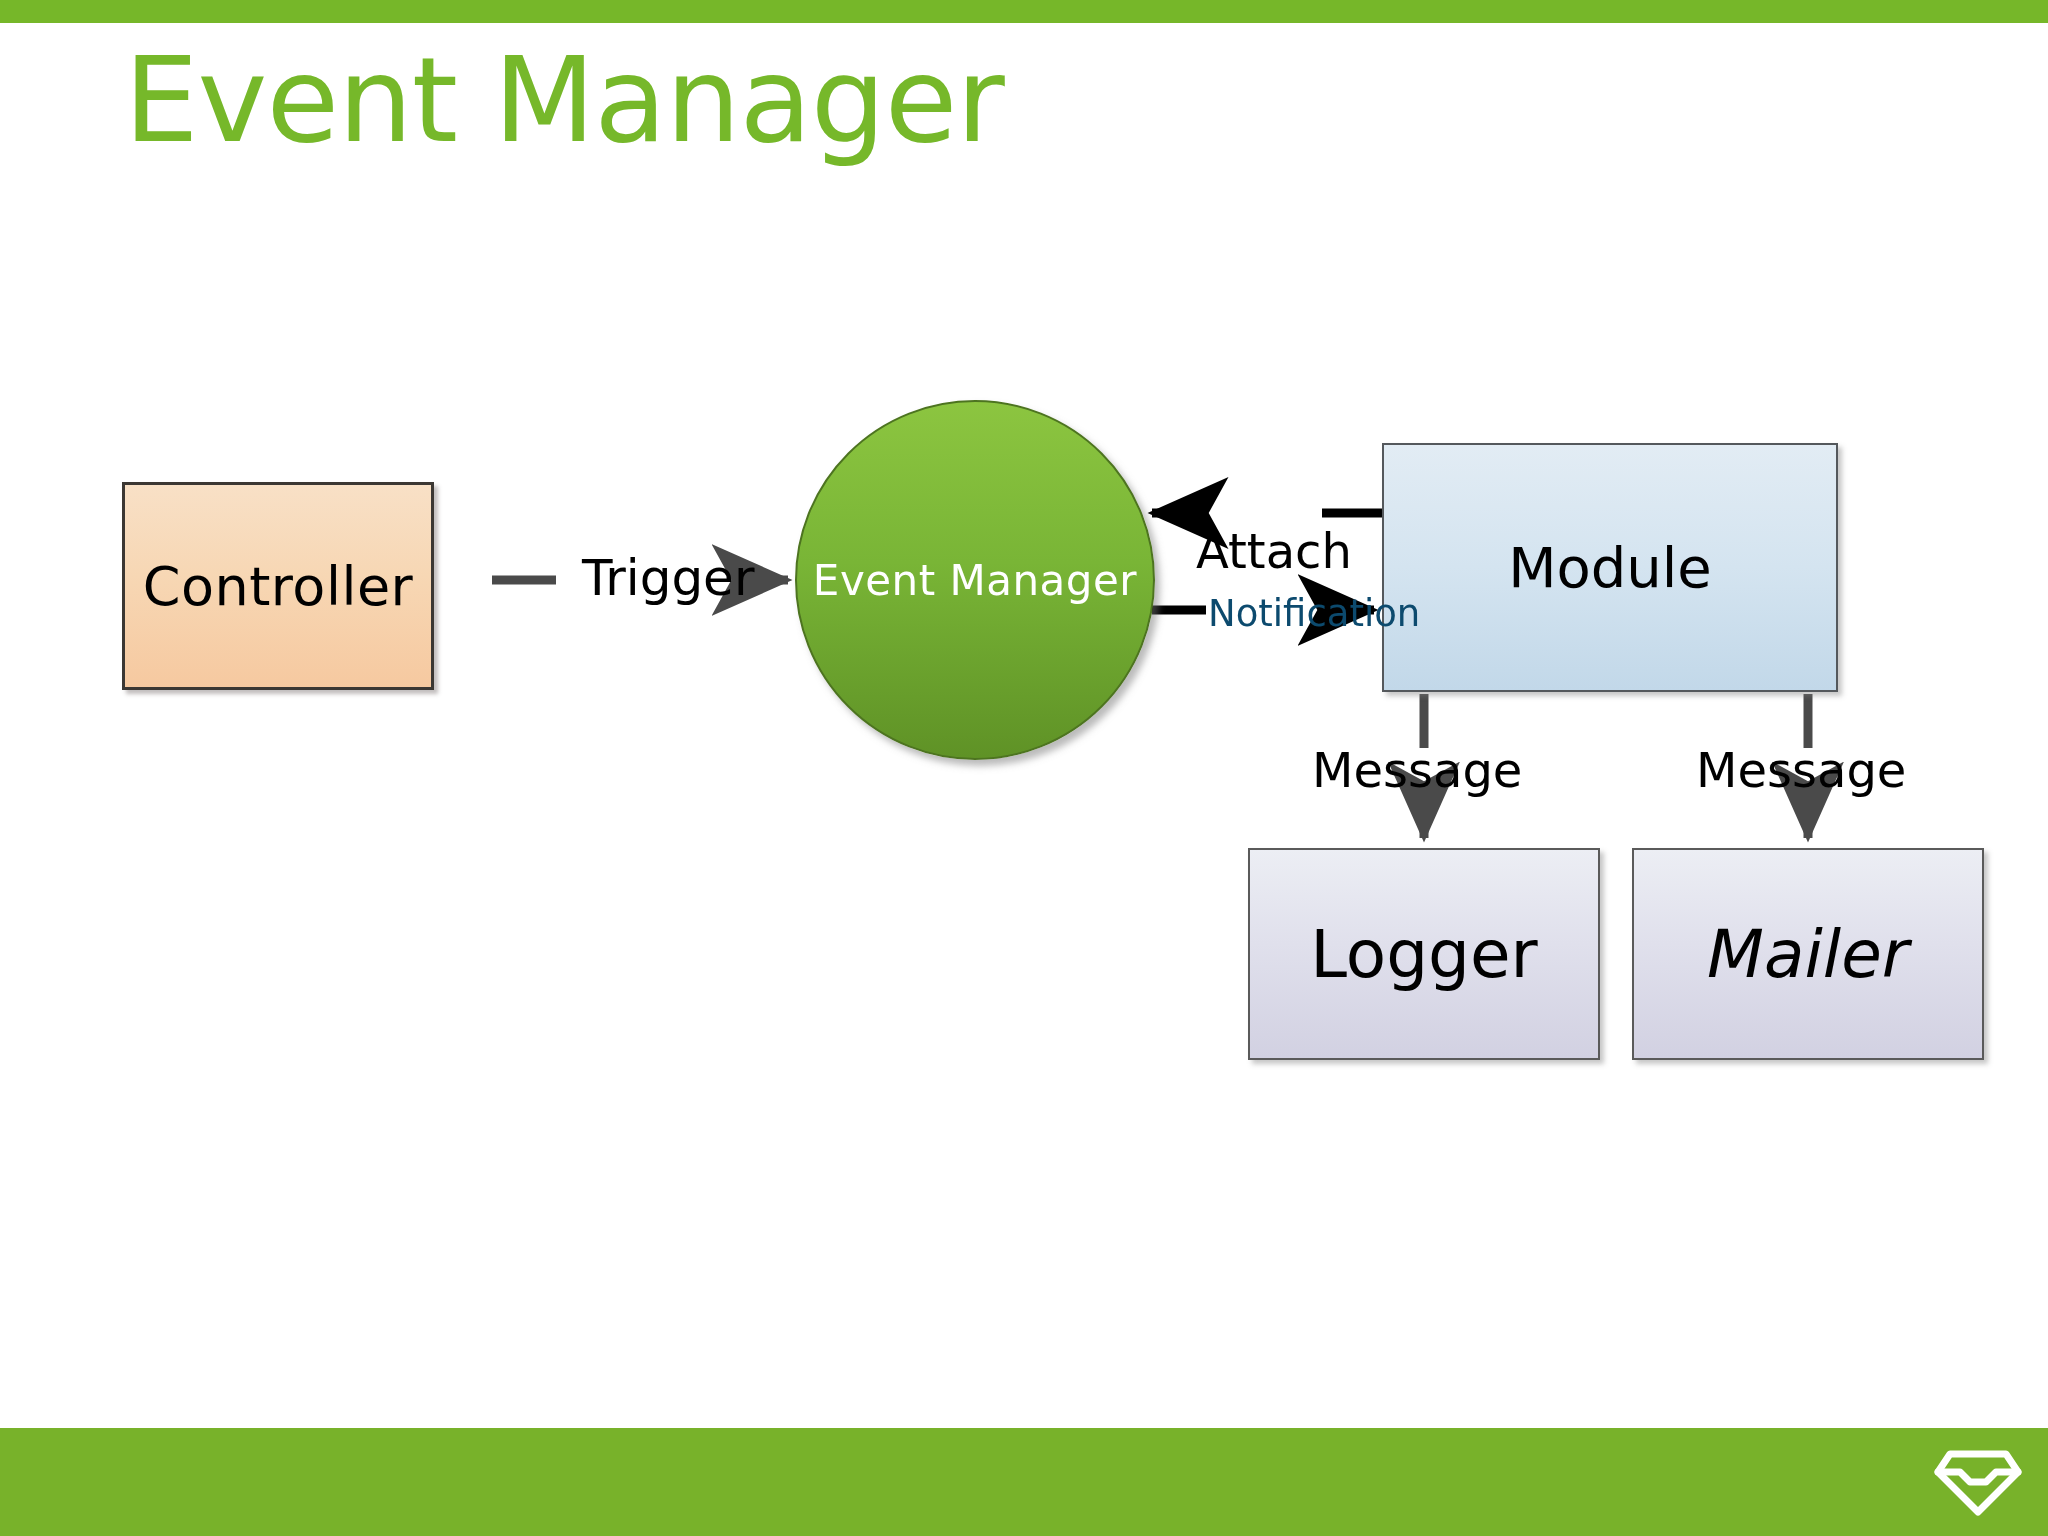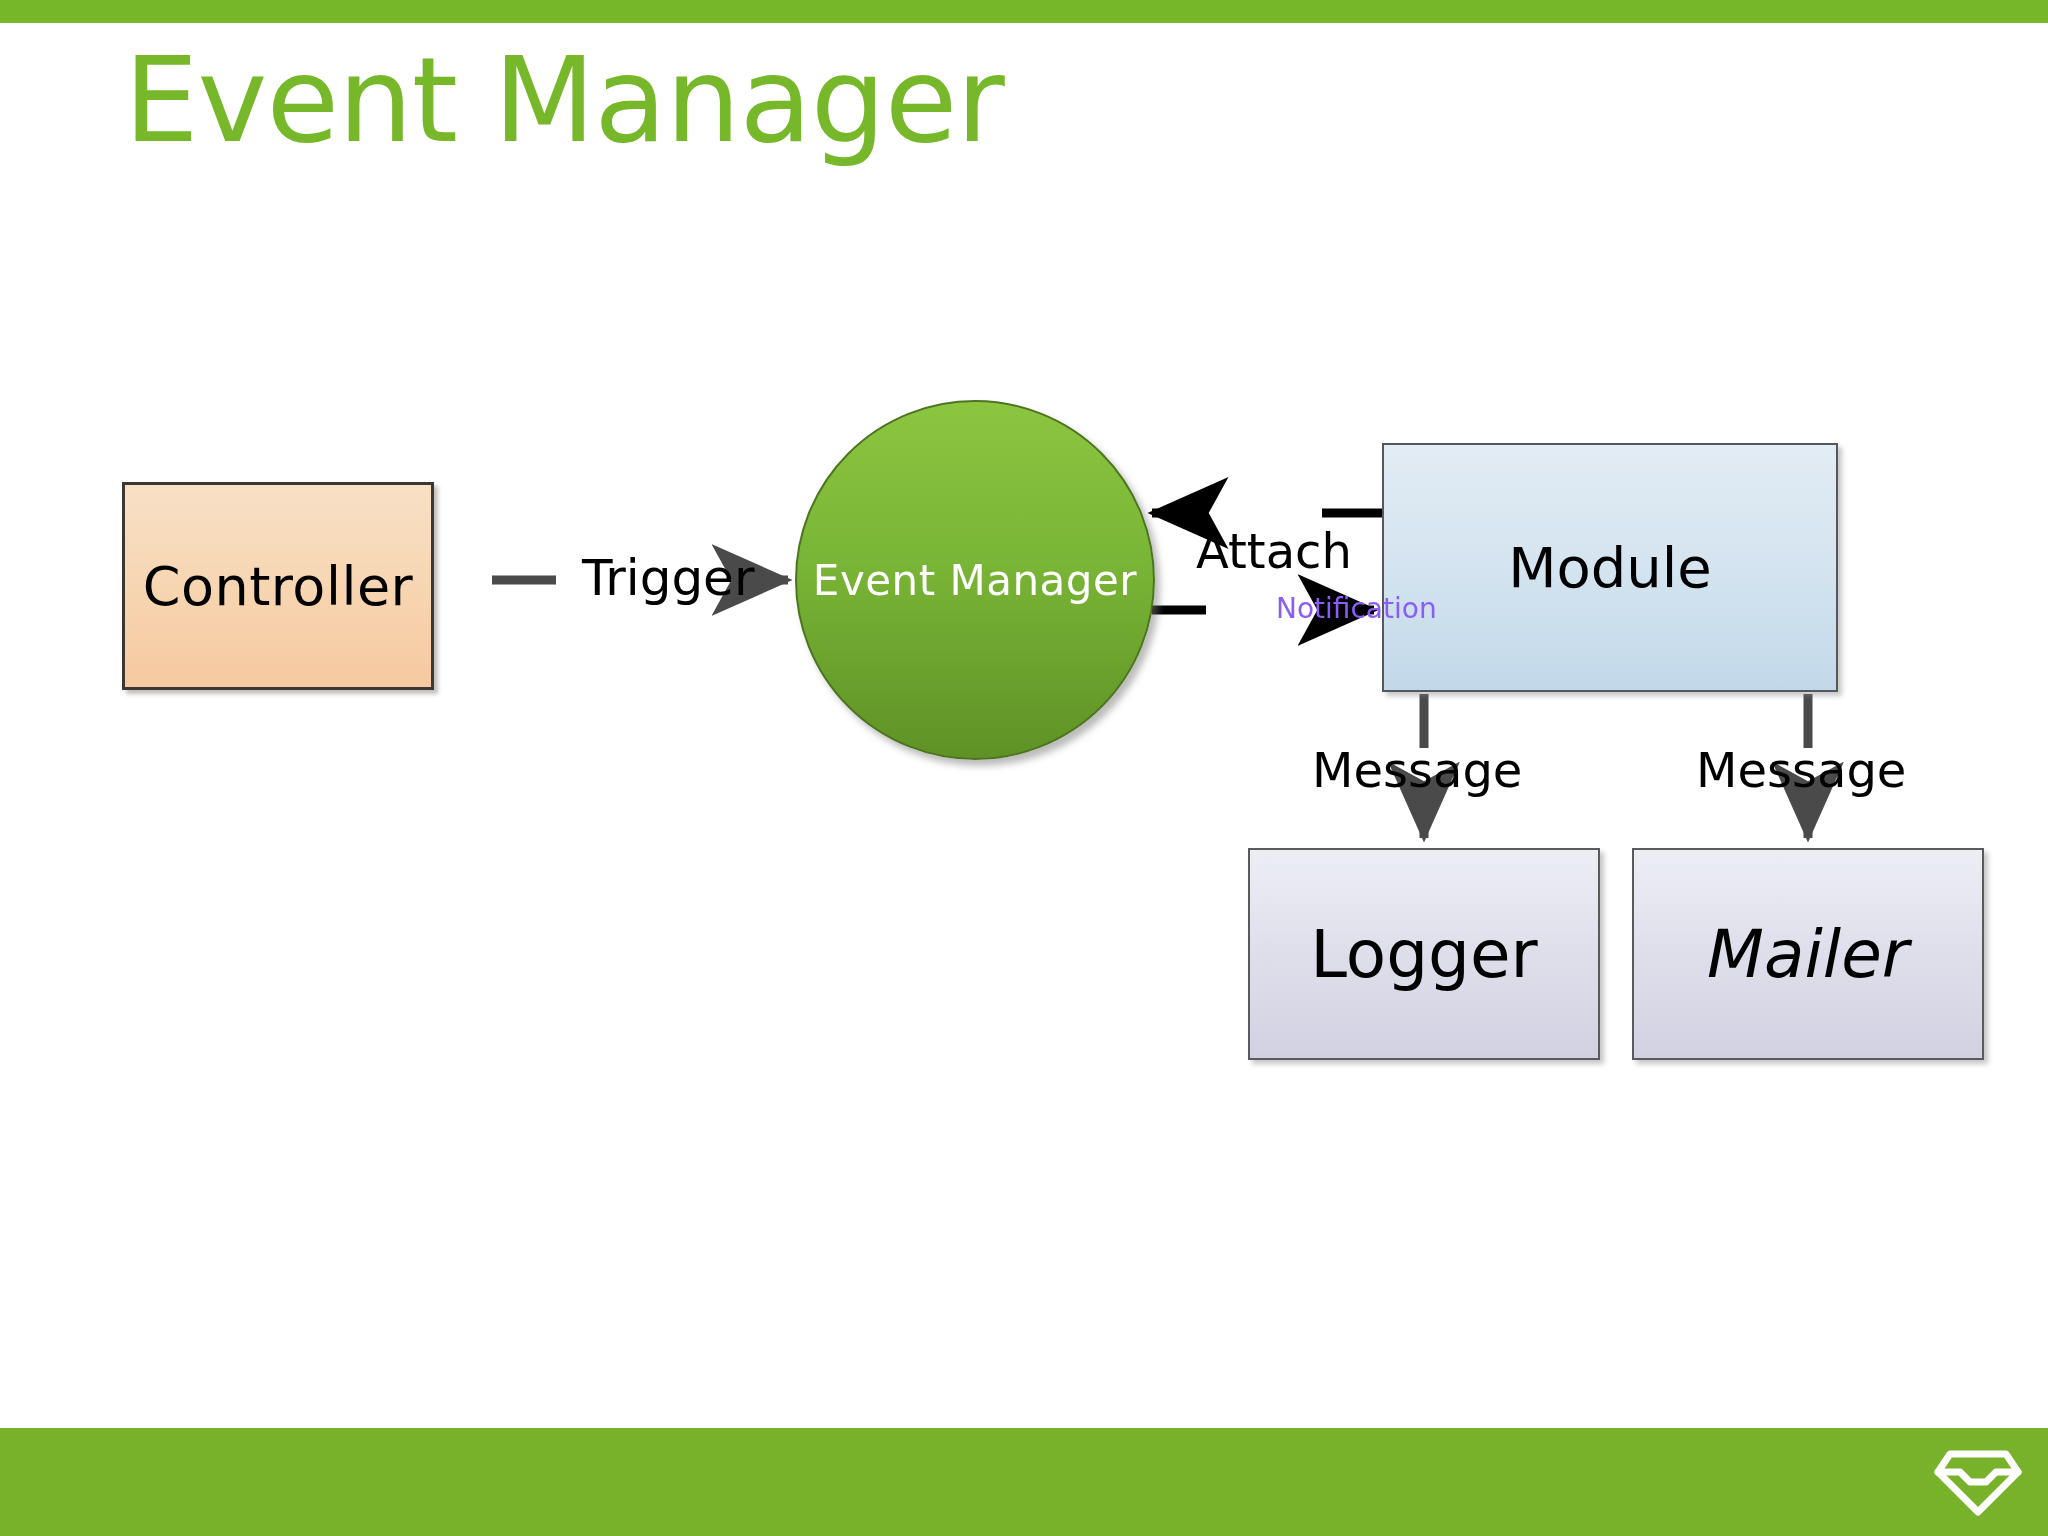--- a/index.html
+++ b/index.html
@@ -140,24 +140,24 @@
     font-size: 50px;
     margin-left: 24px;
   }
   .label-attach {
     left: 1196px;
     top: 487px;
     font-size: 48px;
     margin-top: 36px;
   }
   .label-notification {
-    left: 1276px;
+    left: 1208px;
     top: 592px;
-    font-size: 28px;
-    color: #8b5cf6;
+    font-size: 37px;
+    color: #0c4a6e;
   }
   .label-message-left {
     left: 1312px;
     top: 742px;
     font-size: 48px;
   }
   .label-message-right {
     left: 1696px;
     top: 742px;
     font-size: 48px;

